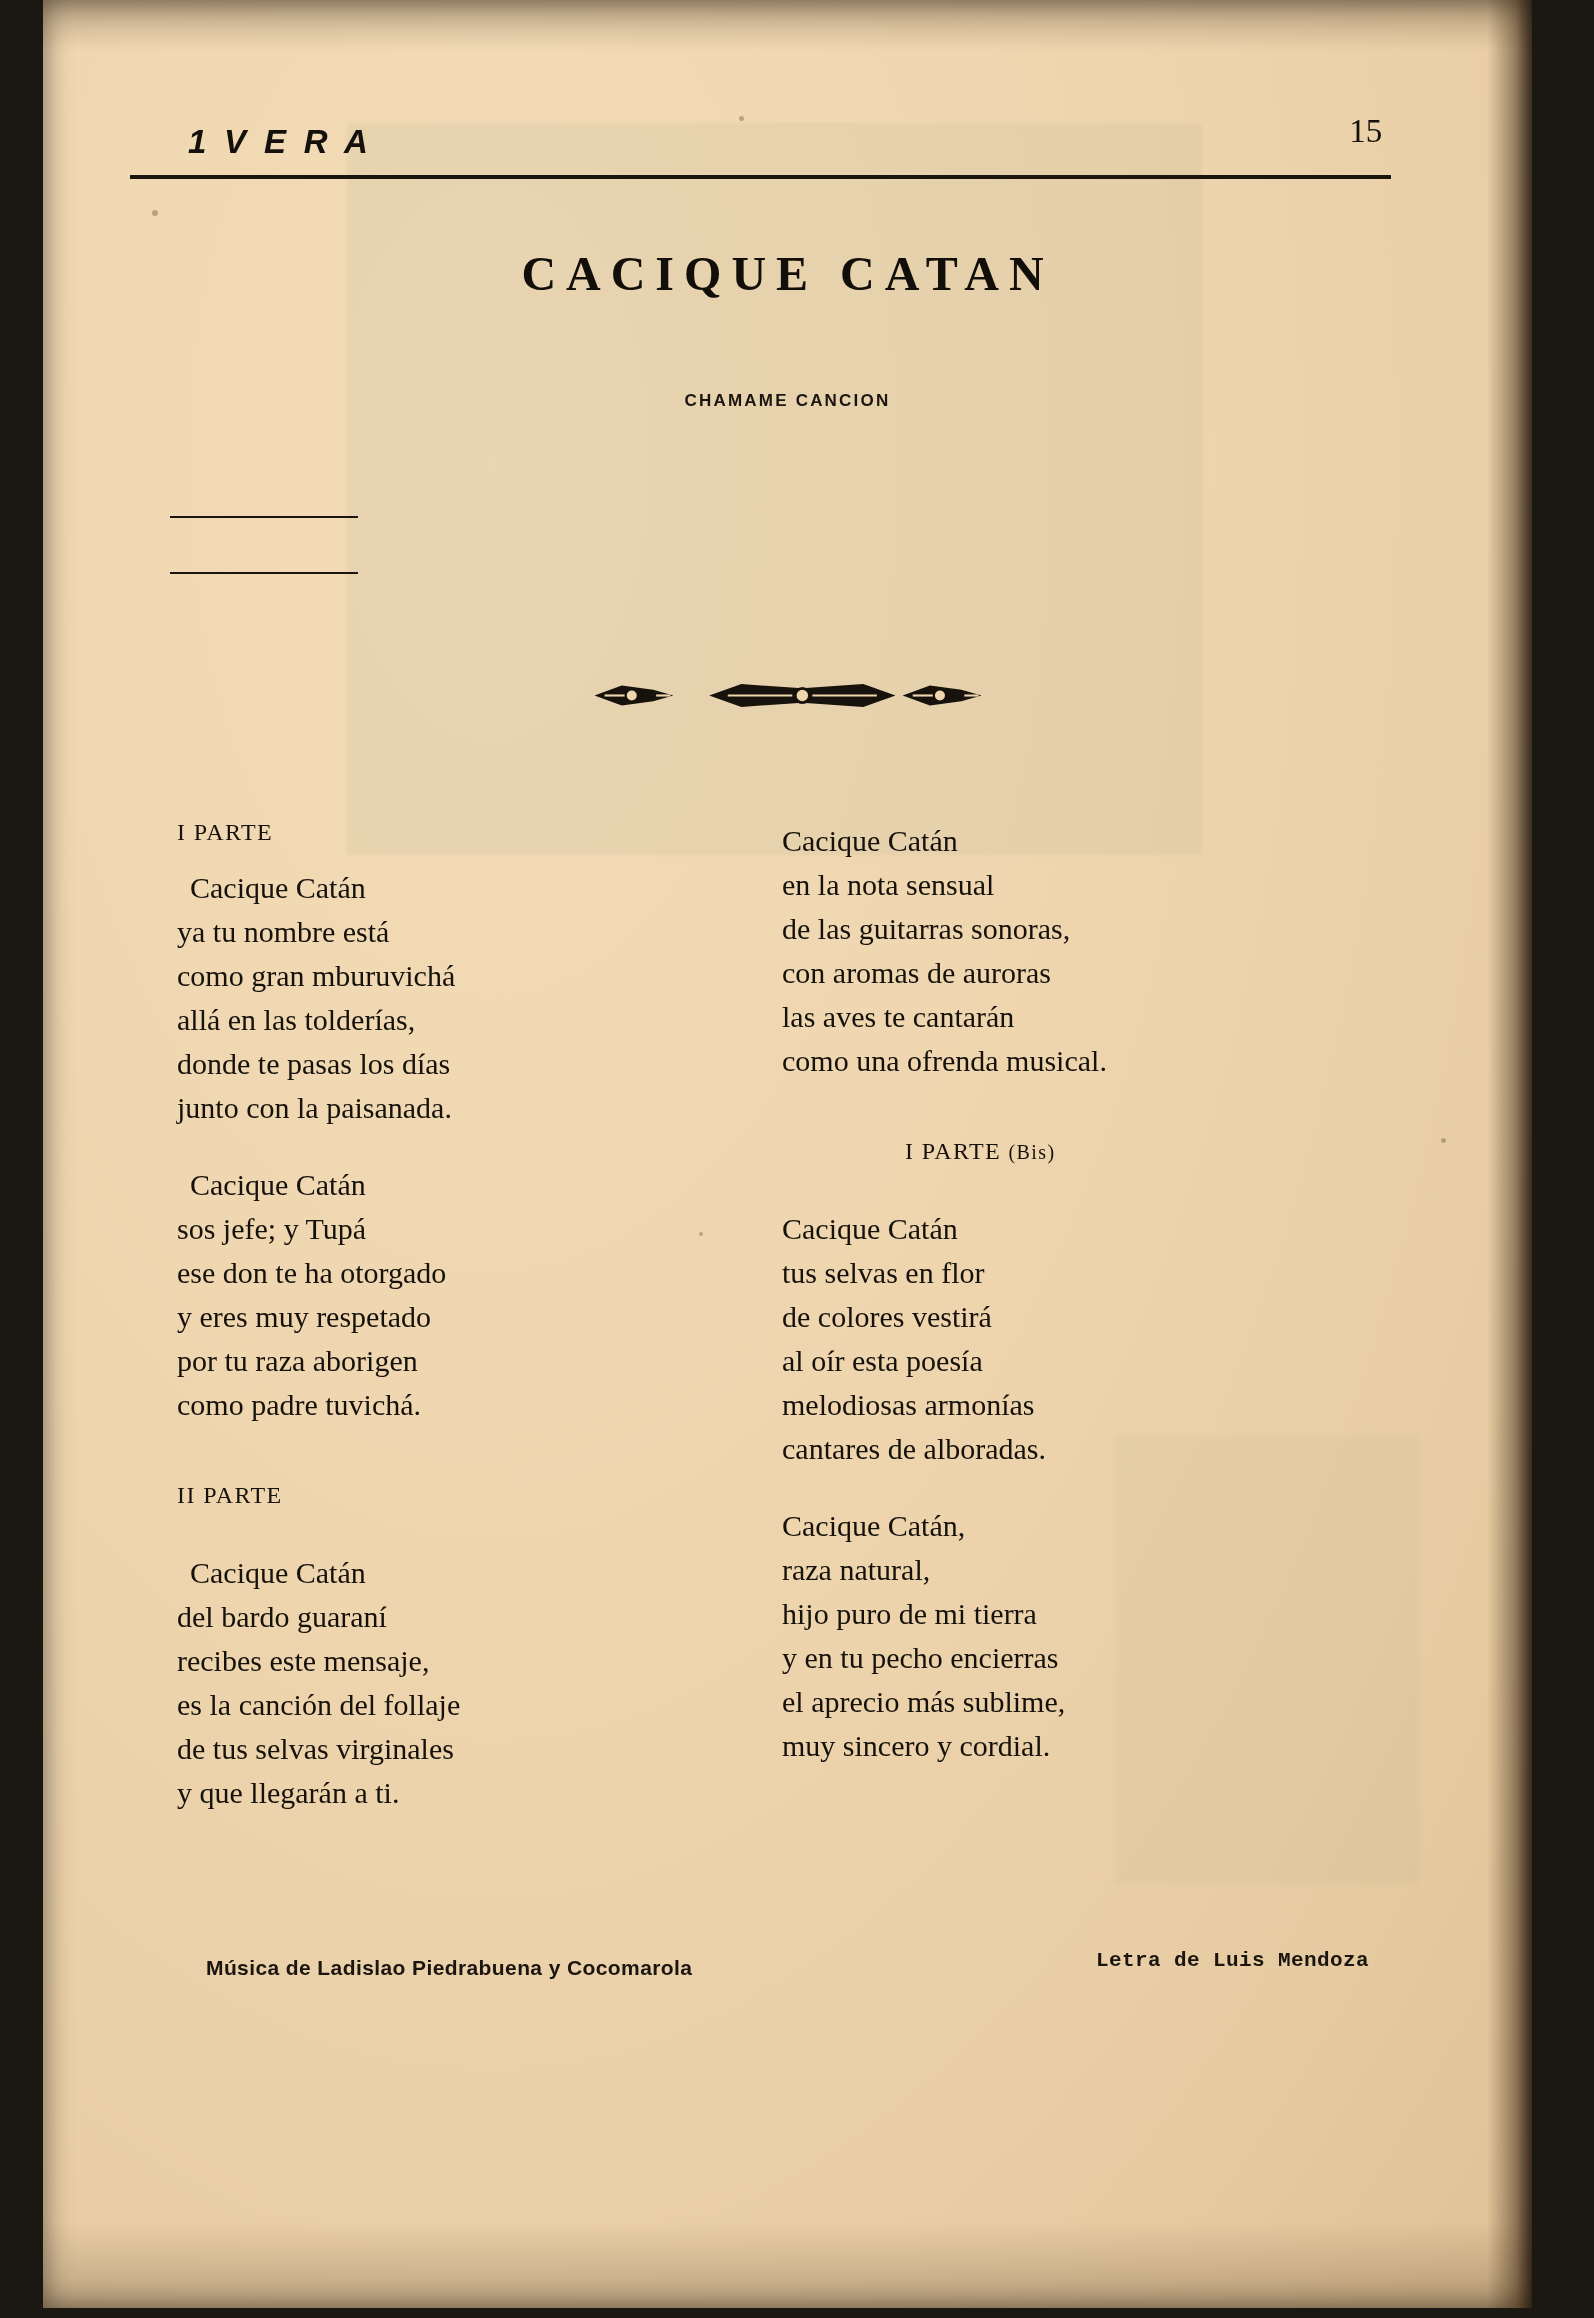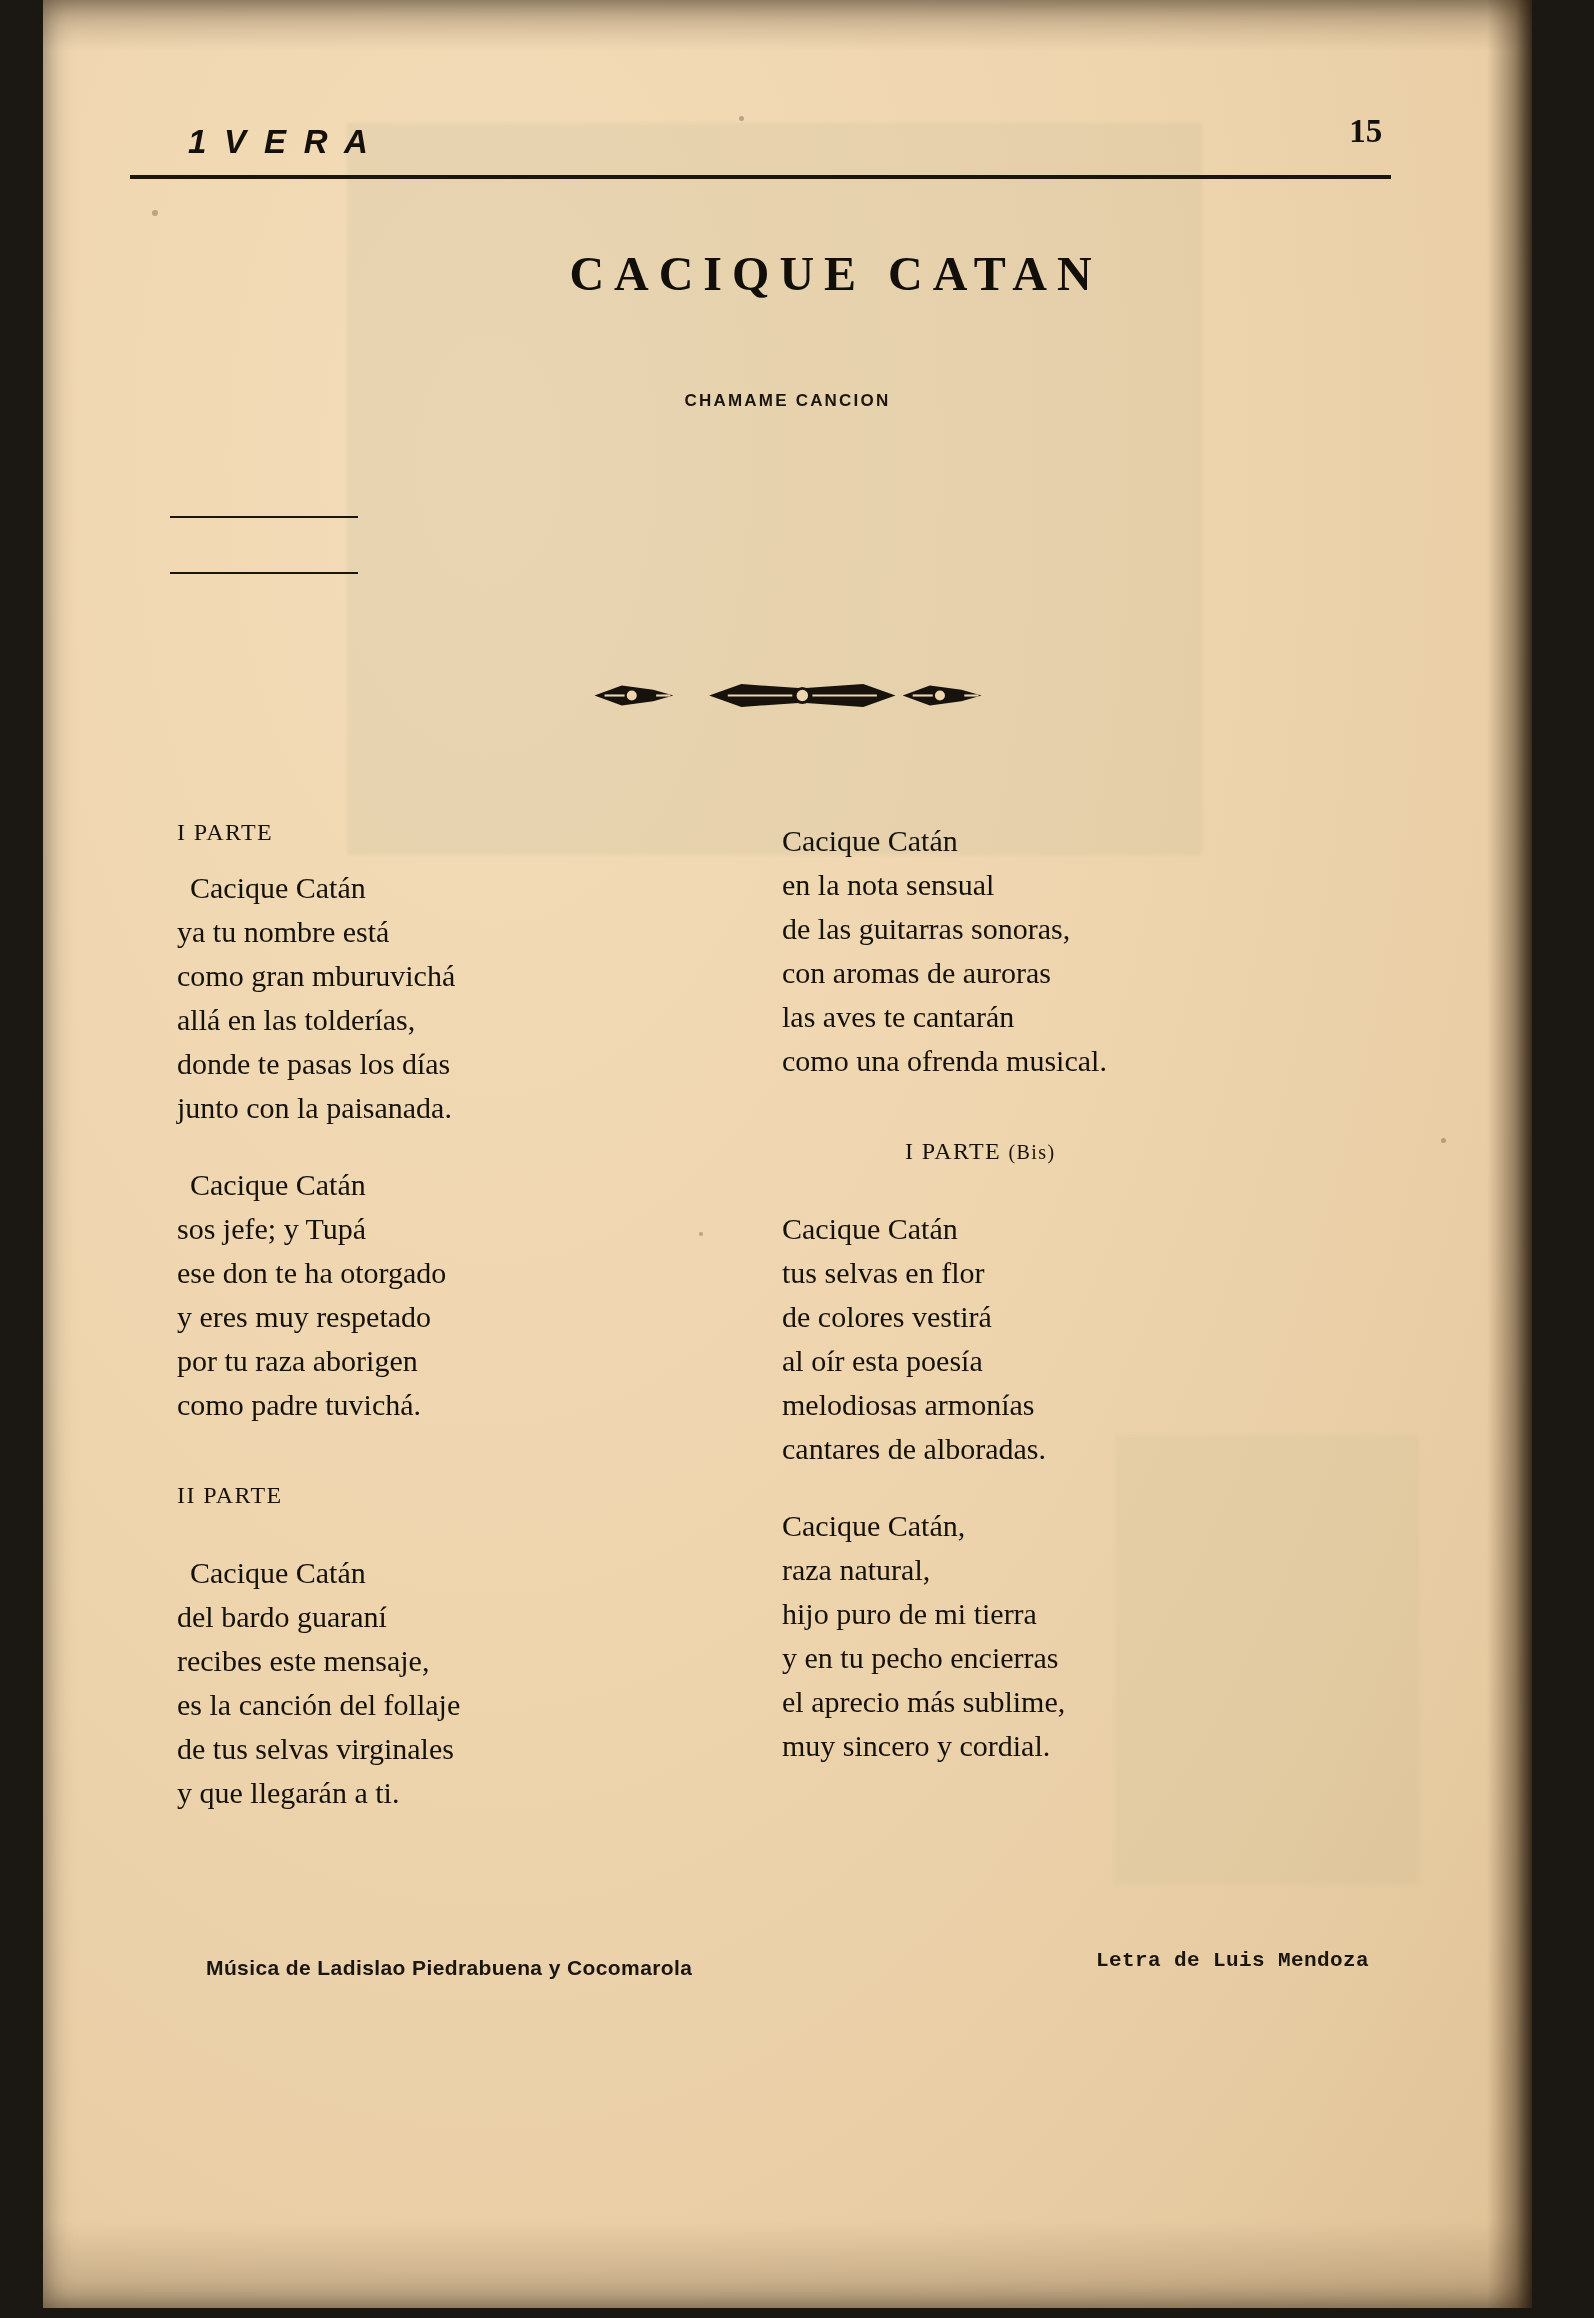--- a/index.html
+++ b/index.html
@@ -95,21 +95,21 @@
     font-size: 33px;
     letter-spacing: 4.3px;
     color: #14100b;
   }
   .page-number {
     position: absolute;
     right: 8.7px;
     top: -10px;
     font-family: "Liberation Serif", serif;
     font-size: 33px;
-    font-weight: bold;
+    font-weight: normal;
     color: #14100b;
   }
   .header-rule {
     position: absolute;
     left: 0;
     top: 52px;
     width: 1261px;
     height: 3.6px;
     background: #1a150f;
   }
@@ -118,21 +118,20 @@
     position: absolute;
     left: 0;
     top: 246px;
     width: 1489px;
     text-align: center;
     font-family: "Liberation Serif", serif;
     font-weight: bold;
     font-size: 48px;
     letter-spacing: 10px;
     color: #120e09;
-    margin-left: 48px;
   }
 
   .genre {
     position: absolute;
     left: 0;
     top: 391px;
     width: 1489px;
     text-align: center;
     font-family: "Liberation Sans", sans-serif;
     font-weight: bold;

